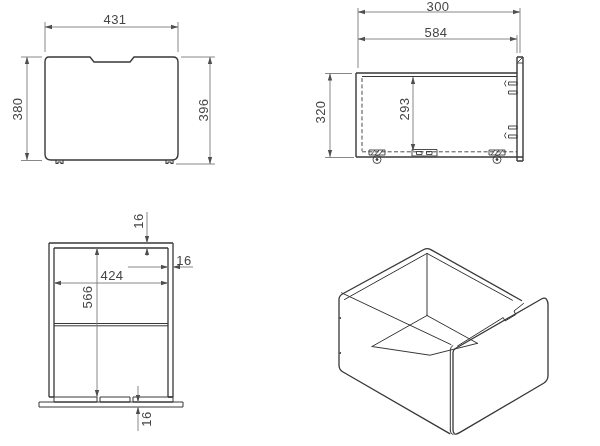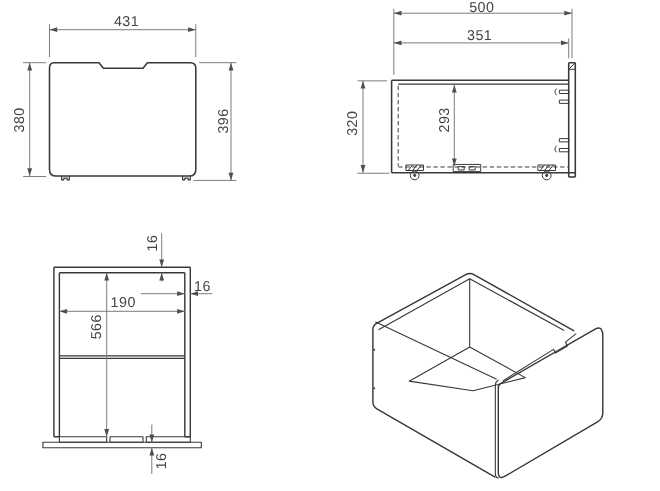--- a/index.html
+++ b/index.html
@@ -166,24 +166,24 @@
       <circle cx="340.2" cy="318" r="0.9"></circle>
       <circle cx="340.2" cy="353" r="0.9"></circle>
     </g>
   </g>
 </svg>
 
 <div class="dim-label" style="left:115px;top:19px">431</div>
 <div class="dim-label rot" style="left:17px;top:109px">380</div>
 <div class="dim-label rot" style="left:203px;top:110px">396</div>
 
-<div class="dim-label" style="left:438px;top:6px">500</div>
-<div class="dim-label" style="left:436px;top:32px">351</div>
+<div class="dim-label" style="left:438px;top:6px">300</div>
+<div class="dim-label" style="left:436px;top:32px">584</div>
 <div class="dim-label rot" style="left:320px;top:112px">320</div>
 <div class="dim-label rot" style="left:404px;top:109px">293</div>
 
-<div class="dim-label" style="left:112px;top:275px">190</div>
+<div class="dim-label" style="left:112px;top:275px">424</div>
 <div class="dim-label rot" style="left:87px;top:297px">566</div>
 <div class="dim-label rot" style="left:138px;top:221px">16</div>
 <div class="dim-label" style="left:184px;top:260px">16</div>
 <div class="dim-label rot" style="left:146px;top:419px">16</div>
 
 </div>
 
 </body></html>

